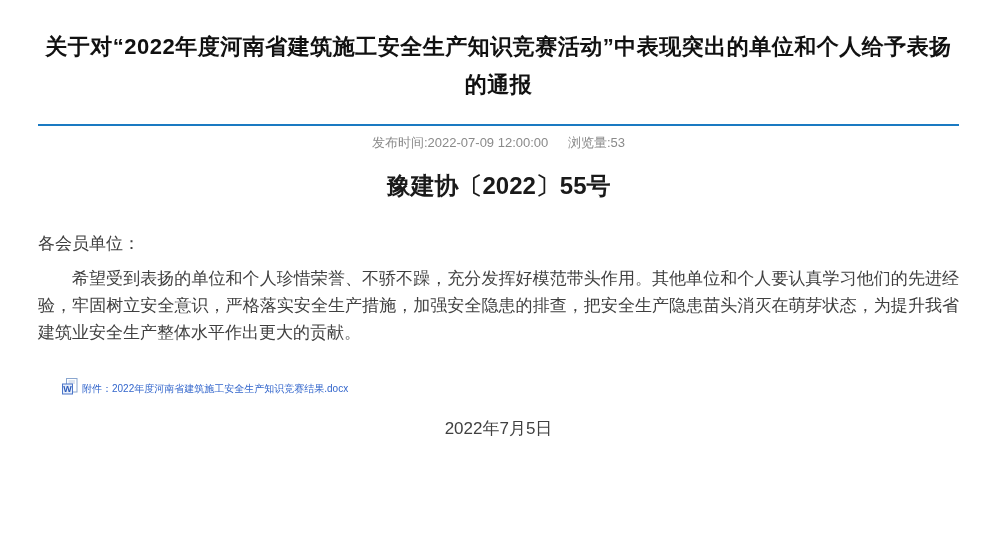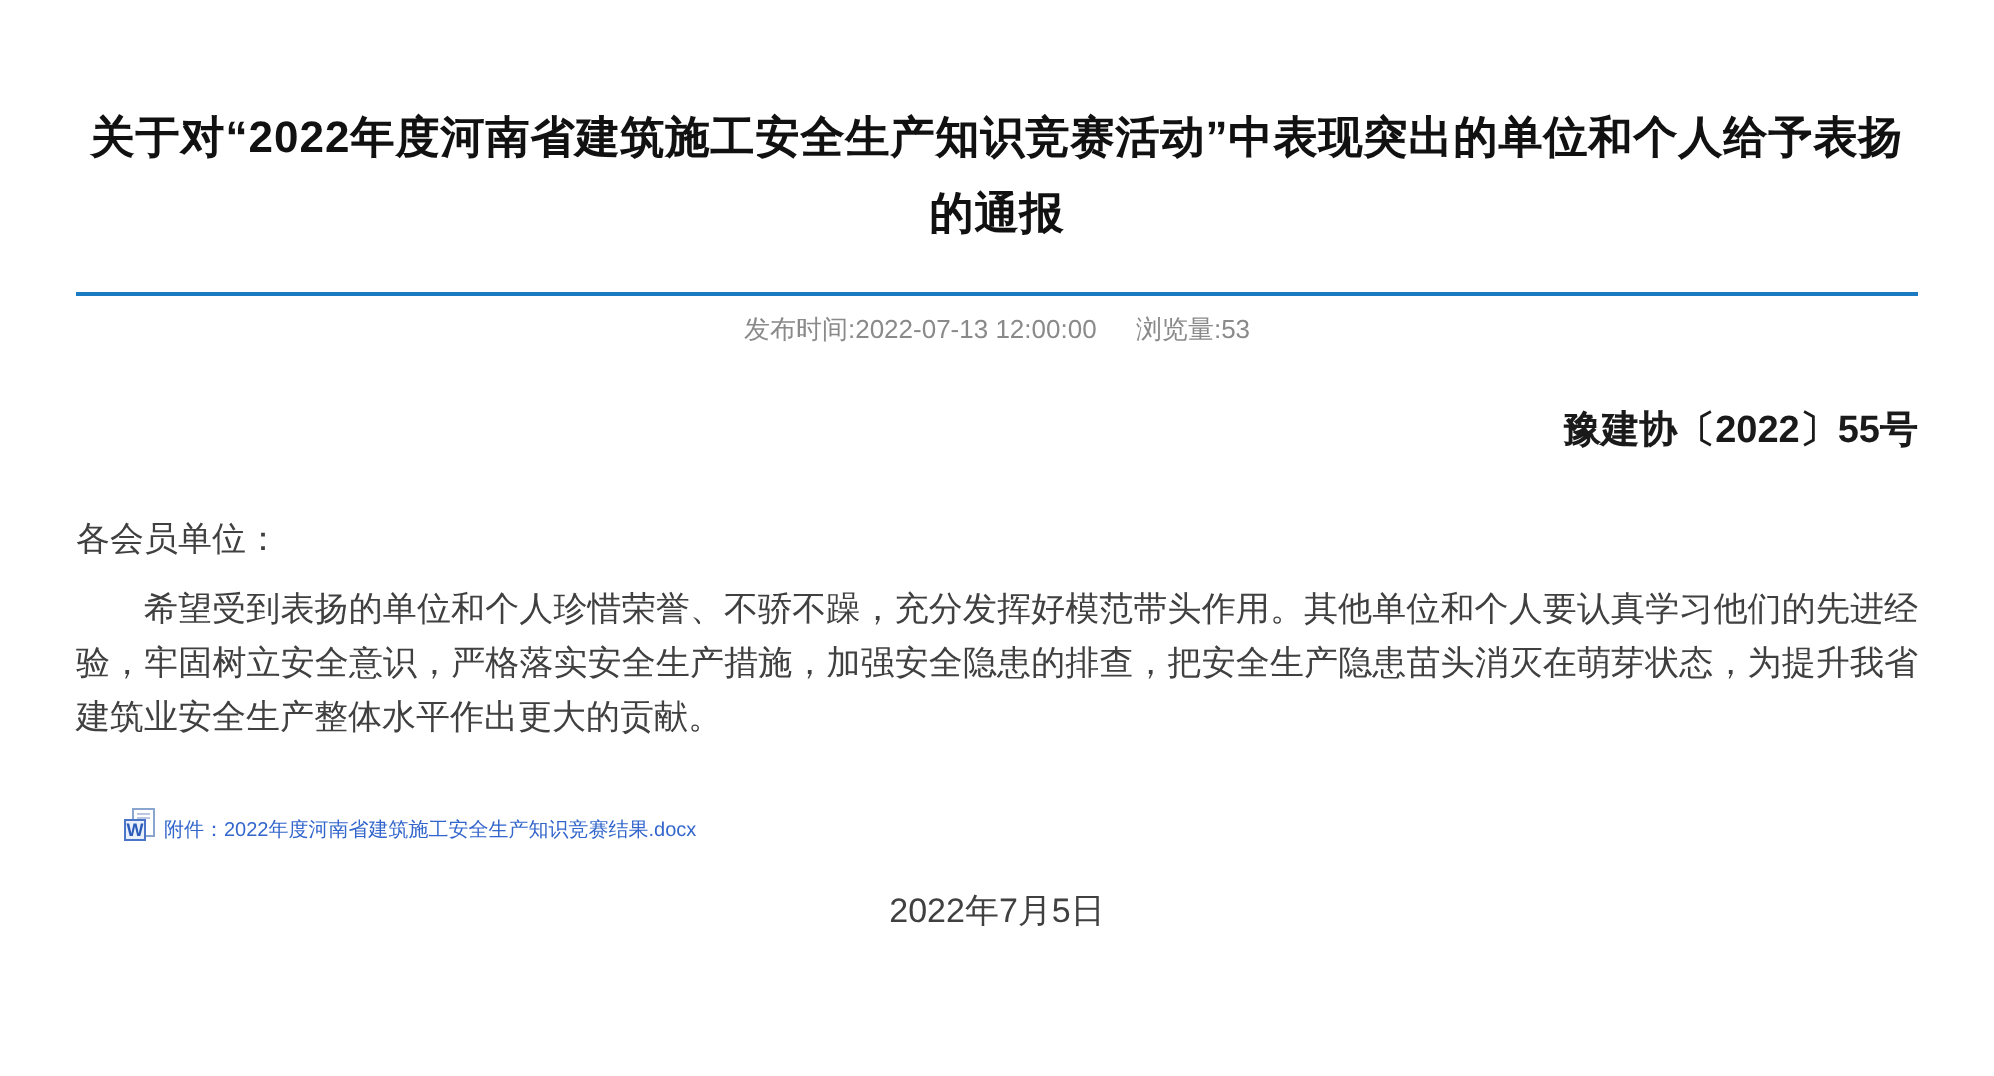--- a/index.html
+++ b/index.html
@@ -11,44 +11,44 @@
   .page {
     position: relative;
     width: 997px;
     height: 538px;
     background: #ffffff;
     overflow: hidden;
     box-sizing: border-box;
     padding: 0 38px;
   }
   .title {
-    margin: 50px 2px 0;
+    margin: 28px 2px 0;
     text-align: center;
     font-size: 22px;
     font-weight: bold;
     color: #111111;
     line-height: 38px;
     letter-spacing: 0.5px;
   }
   .divider {
     border: none;
     border-top: 2px solid #1a7ac2;
     margin: 20px 0 0 0;
   }
   .meta {
     margin-top: 8px;
     text-align: center;
     font-size: 13px;
     color: #8a8a8a;
   }
   .meta .views-group { margin-left: 16px; }
   .doc-number {
-    margin-top: 28px;
-    text-align: right;
-    font-size: 19px;
+    margin-top: 18px;
+    text-align: center;
+    font-size: 24px;
     font-weight: bold;
     color: #1a1a1a;
   }
   .salutation {
     margin-top: 28px;
     font-size: 17px;
     color: #404040;
     line-height: 27px;
   }
   .para {
@@ -83,21 +83,21 @@
 </head>
 <body>
 
 <div class="page">
 
   <h1 class="title">关于对“2022年度河南省建筑施工安全生产知识竞赛活动”中表现突出的单位和个人给予表扬的通报</h1>
 
   <hr class="divider">
 
   <div class="meta">
-    <span>发布时间:</span><span>2022-07-13 12:00:00</span>
+    <span>发布时间:</span><span>2022-07-09 12:00:00</span>
     <span class="views-group"><span>浏览量:</span><span>53</span></span>
   </div>
 
   <div class="doc-number">豫建协〔2022〕55号</div>
 
   <div class="salutation">各会员单位：</div>
 
 
   <p class="para">希望受到表扬的单位和个人珍惜荣誉、不骄不躁，充分发挥好模范带头作用。其他单位和个人要认真学习他们的先进经验，牢固树立安全意识，严格落实安全生产措施，加强安全隐患的排查，把安全生产隐患苗头消灭在萌芽状态，为提升我省建筑业安全生产整体水平作出更大的贡献。</p>
 

